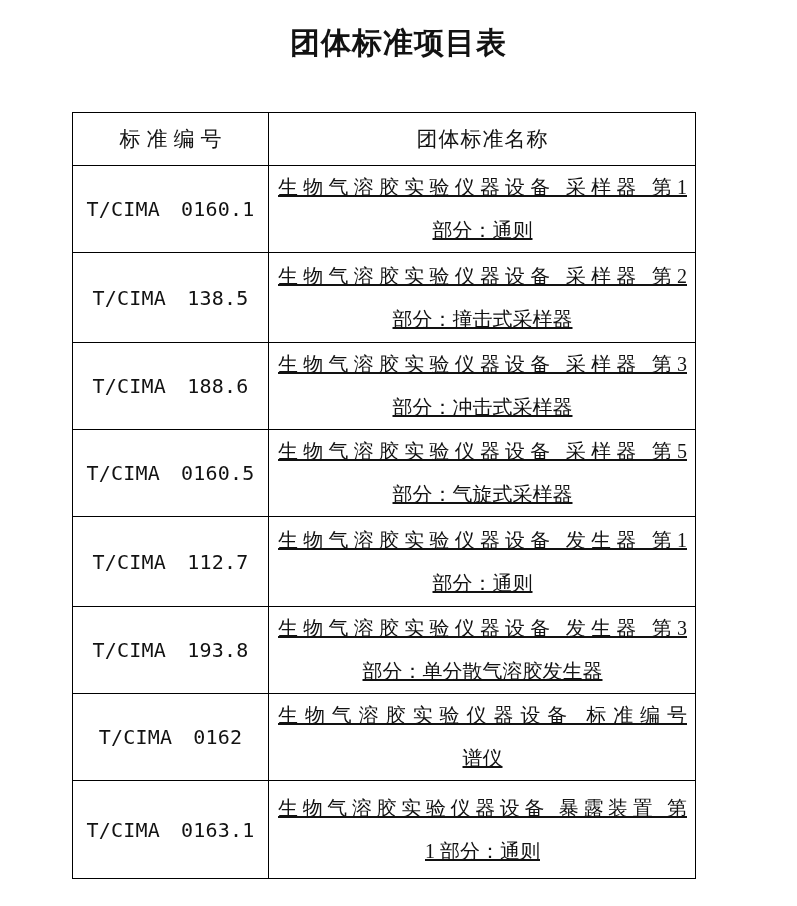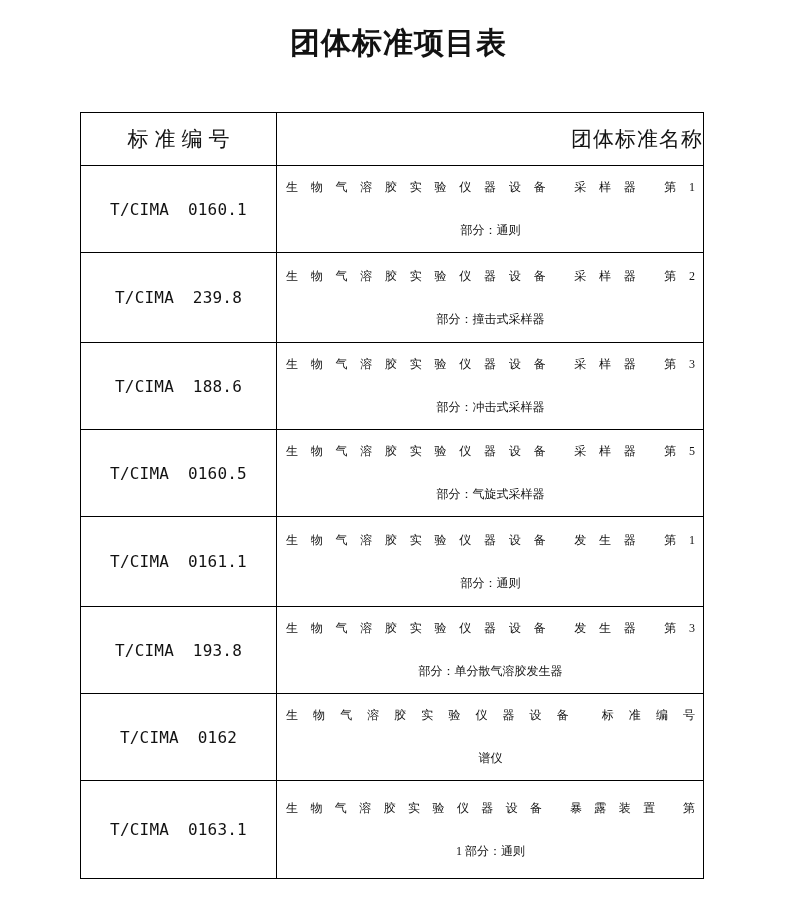--- a/index.html
+++ b/index.html
@@ -25,56 +25,57 @@
     margin: 0;
     text-align: center;
     font-size: 30px;
     font-weight: bold;
     letter-spacing: 1px;
     line-height: 34px;
   }
   table.standards {
     position: absolute;
     top: 112px;
-    left: 80px;
+    left: 72px;
     width: 623px;
     border-collapse: collapse;
     table-layout: fixed;
   }
   col.c1 { width: 196px; }
   col.c2 { width: 427px; }
   th, td {
     border: 1px solid #000000;
     padding: 0;
   }
   thead tr { height: 53px; }
   th {
     font-weight: normal;
     font-size: 21px;
     text-align: center;
     vertical-align: middle;
   }
   .th-code { letter-spacing: 6px; text-indent: 6px; }
-  .th-name { letter-spacing: 1px; text-indent: 1px; text-align: right; }
+  .th-name { letter-spacing: 1px; text-indent: 1px; }
   tbody tr { height: 87px; }
   tbody tr:nth-child(2), tbody tr:nth-child(5) { height: 90px; }
   tbody tr:nth-child(3), tbody tr:nth-child(4), tbody tr:nth-child(6) { height: 84px; }
   tbody tr:last-child { height: 98px; }
   td.code {
     text-align: center;
     vertical-align: middle;
     font-family: "DejaVu Sans Mono", "Liberation Mono", monospace;
-    font-size: 16px;
+    font-size: 20px;
     word-spacing: 9px;
     letter-spacing: 0.2px;
   }
   td.name {
     vertical-align: middle;
     padding: 0 8px 0 9px;
-    font-size: 12px;
+    font-size: 20px;
+    text-decoration: underline;
   }
   td.name .l1 {
     line-height: 43px;
     text-align: justify;
     text-align-last: justify;
     white-space: nowrap;
   }
   td.name .l2 {
     line-height: 43px;
     text-align: center;
@@ -100,42 +101,42 @@
     </thead>
     <tbody>
       <tr>
         <td class="code">T/CIMA 0160.1</td>
         <td class="name">
           <div class="l1">生物气溶胶实验仪器设备 采样器 第1</div>
           <div class="l2">部分：通则</div>
         </td>
       </tr>
       <tr>
-        <td class="code">T/CIMA 239.8</td>
+        <td class="code">T/CIMA 138.5</td>
         <td class="name">
           <div class="l1">生物气溶胶实验仪器设备 采样器 第2</div>
           <div class="l2">部分：撞击式采样器</div>
         </td>
       </tr>
       <tr>
         <td class="code">T/CIMA 188.6</td>
         <td class="name">
           <div class="l1">生物气溶胶实验仪器设备 采样器 第3</div>
           <div class="l2">部分：冲击式采样器</div>
         </td>
       </tr>
       <tr>
         <td class="code">T/CIMA 0160.5</td>
         <td class="name">
           <div class="l1">生物气溶胶实验仪器设备 采样器 第5</div>
           <div class="l2">部分：气旋式采样器</div>
         </td>
       </tr>
       <tr>
-        <td class="code">T/CIMA 0161.1</td>
+        <td class="code">T/CIMA 112.7</td>
         <td class="name">
           <div class="l1">生物气溶胶实验仪器设备 发生器 第1</div>
           <div class="l2">部分：通则</div>
         </td>
       </tr>
       <tr>
         <td class="code">T/CIMA 193.8</td>
         <td class="name">
           <div class="l1">生物气溶胶实验仪器设备 发生器 第3</div>
           <div class="l2">部分：单分散气溶胶发生器</div>

